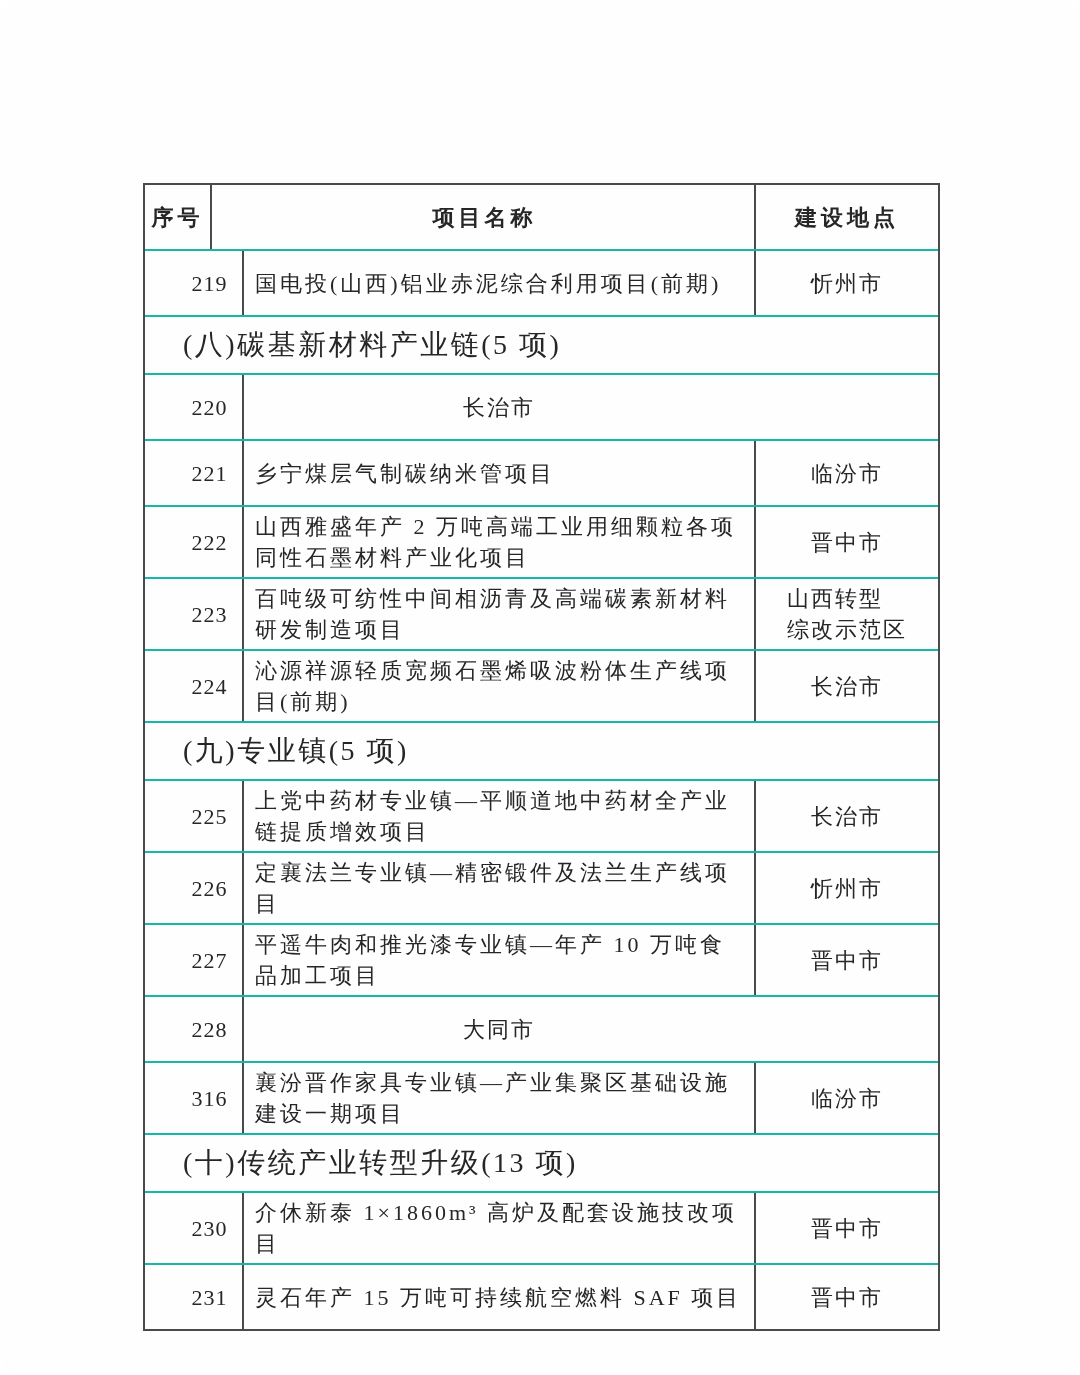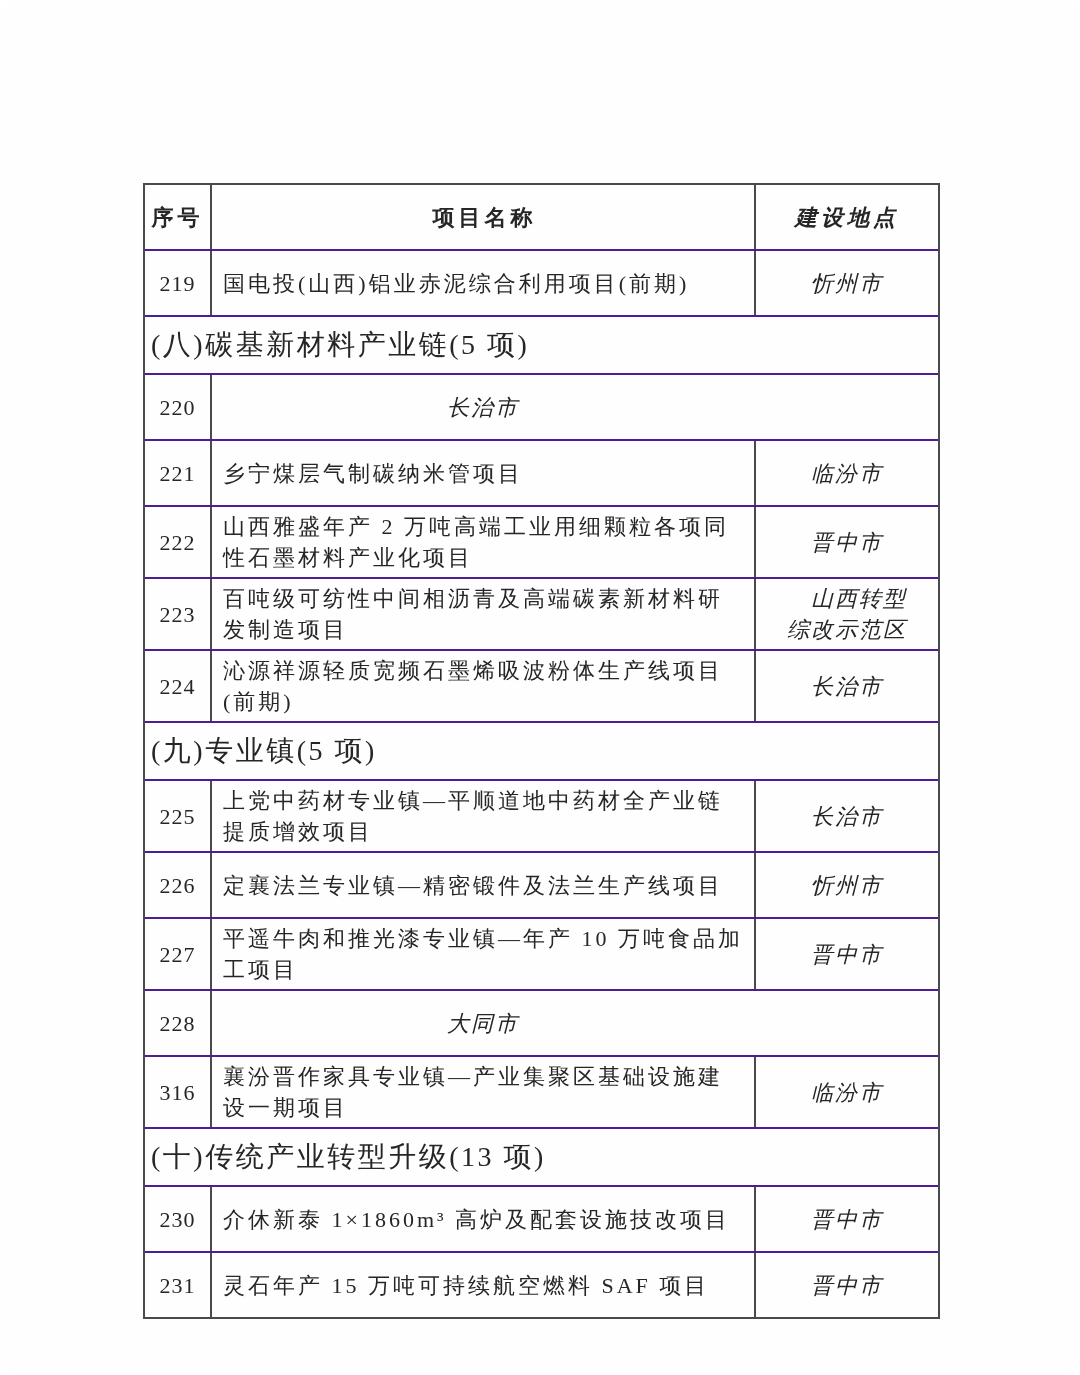--- a/index.html
+++ b/index.html
@@ -25,21 +25,22 @@
     border: 2px solid #4a4a4a;
     box-sizing: border-box;
     background: #fefefe;
   }
   .row {
     display: grid;
     grid-template-columns: 65px 1fr 184px;
     min-height: 64px;
   }
   .row + .row {
-    border-top: 2px solid #4c1d95;
+    border-top: 2px solid #14b8a6;
+    padding-left: 32px;
   }
   .row.section-row-type {
     display: block;
     min-height: 56px;
   }
   .cell {
     display: flex;
     align-items: center;
     box-sizing: border-box;
     font-size: 22px;
@@ -54,24 +55,23 @@
     justify-content: center;
     letter-spacing: 1px;
   }
   .cell.name-cell {
     justify-content: flex-start;
     padding-left: 11px;
     padding-right: 8px;
   }
   .cell.loc-cell {
     justify-content: center;
-    text-align: right;
+    text-align: left;
     white-space: pre-line;
     letter-spacing: 2px;
-    font-style: italic;
   }
   .header-row .cell {
     font-weight: bold;
     font-family: "Liberation Sans", "DejaVu Sans", sans-serif;
     font-size: 22px;
     justify-content: center;
     letter-spacing: 4px;
     min-height: 62px;
   }
   .section-cell {

